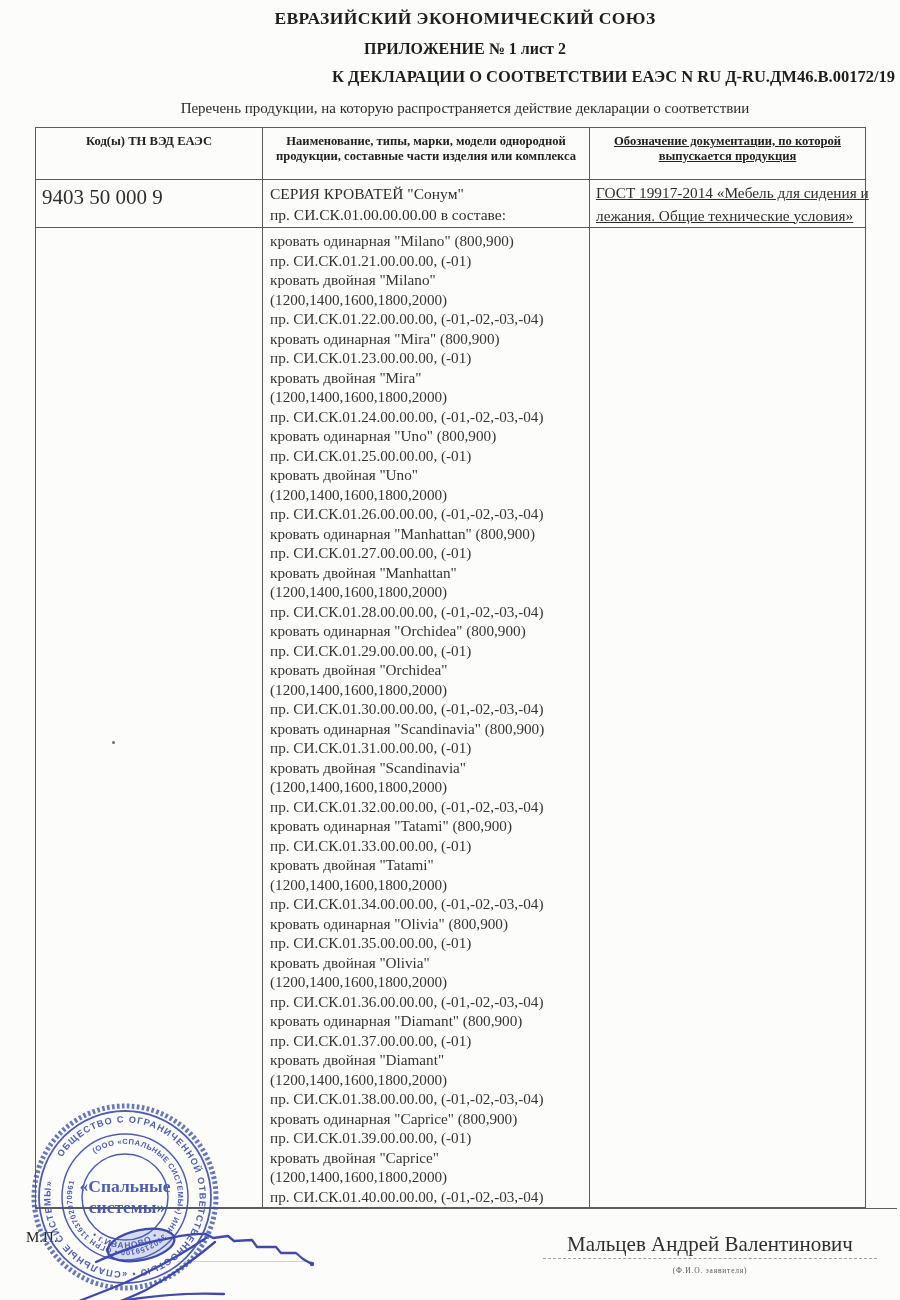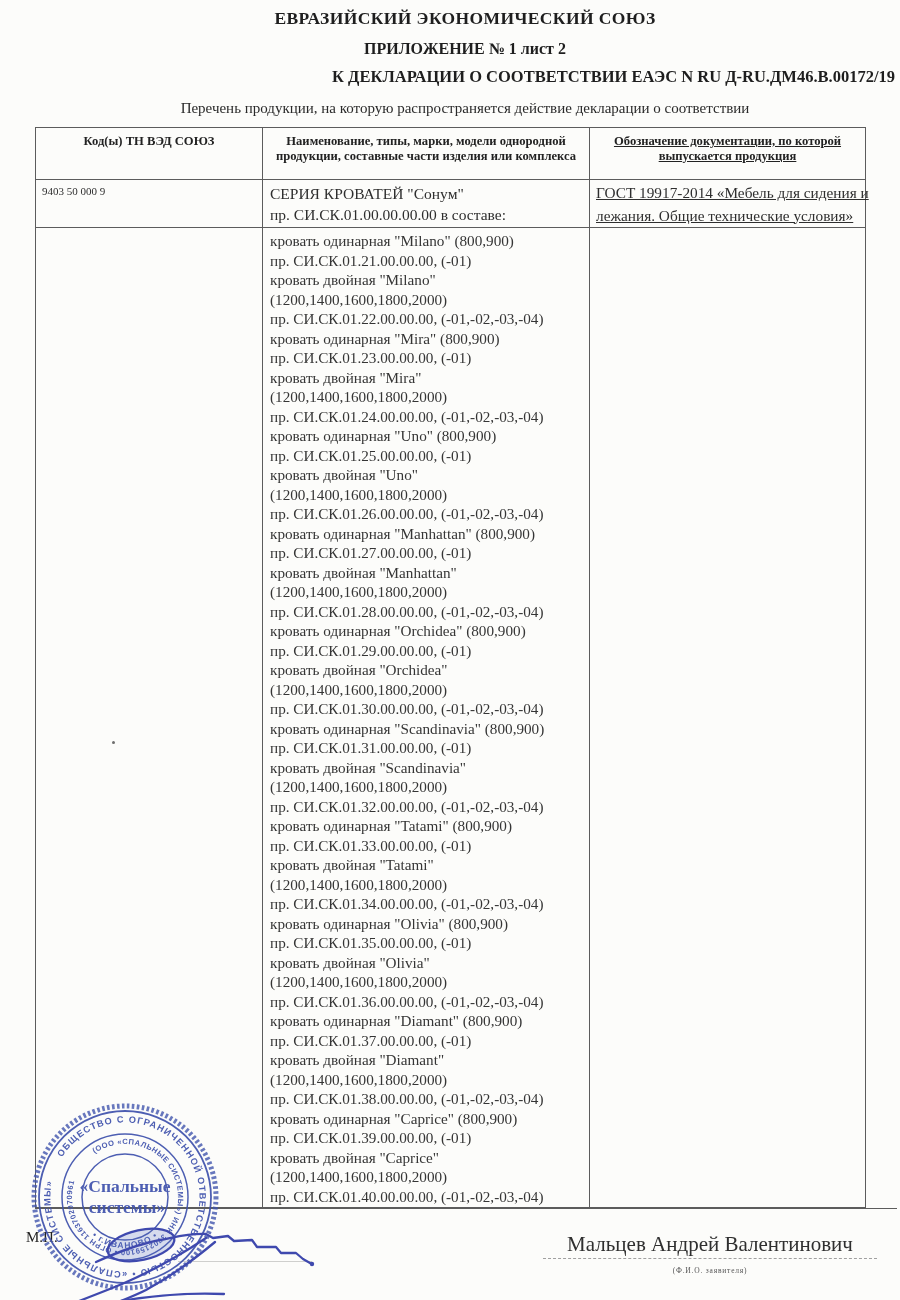--- a/index.html
+++ b/index.html
@@ -19,21 +19,21 @@
     display:grid;
     grid-template-columns:227px 327px 275px;
     grid-template-rows:52px 48px 979px;
     border:1px solid #5c5c5c;
     background:transparent;
   }
   .cell{border-right:1px solid #5c5c5c;border-bottom:1px solid #5c5c5c;overflow:visible;}
   .cell.lastcol{border-right:none;text-decoration:underline;}
   .cell.lastrow{border-bottom:none;}
   .hcell{font-size:12.6px;font-weight:bold;text-align:center;line-height:14.5px;padding:6px 8px 0 8px;color:#222;}
-  .code-cell{font-size:11px;padding:5px 8px 0 6px;}
+  .code-cell{font-size:21px;padding:5px 8px 0 6px;}
   .nm{font-size:15.5px;line-height:21px;padding-left:7px;white-space:nowrap;}
   .nm-wrap{padding-top:3px;}
   .doc-wrap{padding-top:2px;}
   .docline{font-size:15.3px;line-height:22.5px;padding-left:6px;white-space:nowrap;}
   .plist{padding:3px 0 0 7px;}
   .pline{font-size:15.2px;line-height:19.5px;white-space:nowrap;color:#353535;}
   .tbl-ext{position:absolute;left:35px;top:1208px;width:862px;height:1px;background:#5c5c5c;}
   .mp{position:absolute;left:26px;top:1229px;font-size:15px;color:#222;z-index:1;}
   .applicant{position:absolute;left:540px;top:1232px;width:340px;text-align:center;font-size:21px;color:#2f2f2f;}
   .sign-line{position:absolute;left:543px;top:1258px;width:334px;border-top:1px dashed #a0a0a0;}
@@ -52,21 +52,21 @@
 
   <div class="titles">
     <div class="t1">ЕВРАЗИЙСКИЙ ЭКОНОМИЧЕСКИЙ СОЮЗ</div>
     <div class="t2">ПРИЛОЖЕНИЕ № 1 лист 2</div>
     <div class="t3">К ДЕКЛАРАЦИИ О СООТВЕТСТВИИ ЕАЭС N RU Д-RU.ДМ46.В.00172/19</div>
     <div class="subtitle">Перечень продукции, на которую распространяется действие декларации о соответствии</div>
   </div>
 
   <div class="tbl">
 
-    <div class="cell hcell">Код(ы) ТН ВЭД СОЮЗ</div>
+    <div class="cell hcell">Код(ы) ТН ВЭД ЕАЭС</div>
     <div class="cell hcell">Наименование, типы, марки, модели однородной продукции, составные части изделия или комплекса</div>
     <div class="cell hcell lastcol">Обозначение документации, по которой выпускается продукция</div>
 
     <div class="cell code-cell">9403 50 000 9</div>
     <div class="cell nm-wrap">
       <div class="nm">СЕРИЯ КРОВАТЕЙ "Сонум"</div>
       <div class="nm">пр. СИ.СК.01.00.00.00.00 в составе:</div>
     </div>
     <div class="cell lastcol doc-wrap">
       <div class="docline">ГОСТ 19917-2014 «Мебель для сидения и</div>

